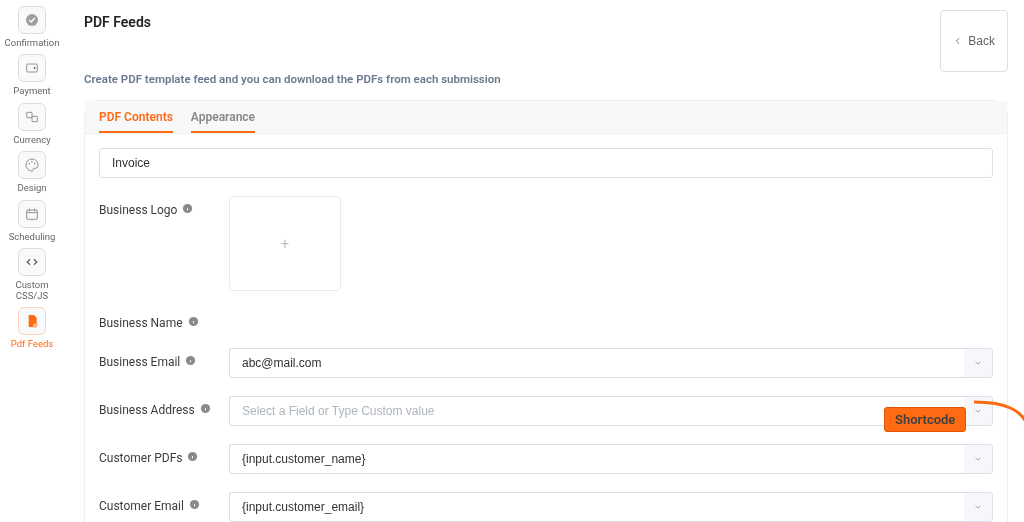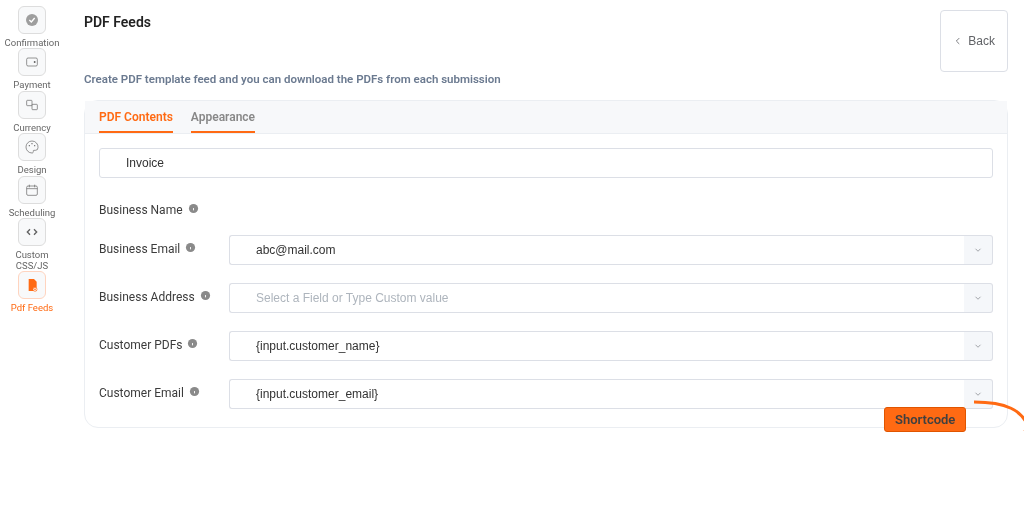--- a/index.html
+++ b/index.html
@@ -2,21 +2,21 @@
 <html><head>
 <meta charset="utf-8">
 <style>
   * { box-sizing: border-box; }
   html, body { margin: 0; padding: 0; font-family: -apple-system, BlinkMacSystemFont, "Segoe UI", Roboto, Helvetica, Arial, sans-serif; font-size: 12px; color: #333; }
   body { width: 1024px; height: 522px; background: #fff; overflow: hidden; }
 
   .layout { display: flex; height: 100%; }
 
   
-  .sidebar { width: 64px; flex: 0 0 64px; padding-top: 6px; display: flex; flex-direction: column; align-items: center; }
+  .sidebar { width: 64px; flex: 0 0 64px; padding-top: 6px; display: flex; flex-direction: column; align-items: center; gap: 6px; }
   .side-item { width: 56px; display: flex; flex-direction: column; align-items: center; gap: 4px; text-align: center; cursor: pointer; }
   .side-icon { width: 28px; height: 28px; border: 1px solid #ddd; border-radius: 6px; background: #f8f9fa; display: flex; align-items: center; justify-content: center; }
   .side-icon svg { width: 16px; height: 16px; stroke: #616161; fill: none; }
   .side-label { font-size: 9.5px; color: #666; line-height: 1.1; }
   .side-item.active .side-icon { border-color: #ffd4bf; }
   .side-item.active .side-icon svg { stroke: #ff6a13; fill: #ff6a13; }
   .side-item.active .side-label { color: #ff6a13; }
 
   
   .main { flex: 1 1 auto; padding: 10px 16px 0 20px; position: relative; overflow: hidden; }
@@ -30,21 +30,21 @@
   .tab { padding: 9px 0 7px; font-size: 12px; font-weight: 600; color: #888; border-bottom: 2px solid transparent; cursor: pointer; }
   .tab.active { color: #ff6a13; border-bottom-color: #ff6a13; }
   .tab.underline { border-bottom-color: #ff6a13; }
 
   .form { padding: 14px 14px 0; }
   .row { display: flex; align-items: flex-start; margin-bottom: 18px; }
   .label { width: 130px; flex: 0 0 130px; padding-top: 7px; font-size: 12px; color: #3c3c3c; display: flex; align-items: center; gap: 5px; }
   .info-icon svg { width: 11px; height: 11px; fill: #8a8a8a; }
   .control { flex: 1 1 auto; }
 
-  .text-input { width: 100%; height: 30px; border: 1px solid #dcdfe6; border-radius: 3px; padding: 0 26px; font-size: 12px; color: #333; background: #fff; }
+  .text-input { width: 100%; height: 30px; border: 1px solid #dcdfe6; border-radius: 3px; padding: 0 12px; font-size: 12px; color: #333; background: #fff; }
   .text-input::placeholder { color: #aeb5bd; }
 
   .combo { display: flex; width: 100%; }
   .combo .text-input { border-top-right-radius: 0; border-bottom-right-radius: 0; border-right: none; }
   .combo-btn { width: 30px; height: 30px; border: 1px solid #dcdfe6; border-left: none; border-radius: 0 3px 3px 0; background: #f5f7fa; display: flex; align-items: center; justify-content: center; cursor: pointer; }
   .combo-btn svg { width: 10px; height: 10px; stroke: #909399; fill: none; stroke-width: 2; }
 
   .upload-box { width: 112px; height: 95px; border: 1px solid #e9ecef; border-radius: 4px; display: flex; align-items: center; justify-content: center; cursor: pointer; color: #b9bfc6; }
   .upload-box .plus { font-size: 14px; }
 
@@ -157,20 +157,34 @@
       </div>
 
       <div class="form">
 
         <div class="row">
           <div class="control">
             <input class="text-input" value="Invoice" style="">
           </div>
         </div>
 
+        <div class="row">
+          <div class="label">
+            <span>Business Logo</span>
+            <span class="info-icon"><svg viewBox="0 0 24 24">
+                  <circle cx="12" cy="12" r="10"></circle>
+                  <path d="M12 8h0M12 11v5" stroke="#fff" stroke-width="2"></path>
+                </svg></span>
+          </div>
+          <div class="control">
+            <div class="upload-box">
+                <span class="plus">+</span>
+              </div>
+          </div>
+        </div>
 
         <div class="row">
           <div class="label">
             <span>Business Name</span>
             <span class="info-icon"><svg viewBox="0 0 24 24">
                   <circle cx="12" cy="12" r="10"></circle>
                   <path d="M12 8h0M12 11v5" stroke="#fff" stroke-width="2"></path>
                 </svg></span>
           </div>
         </div>

